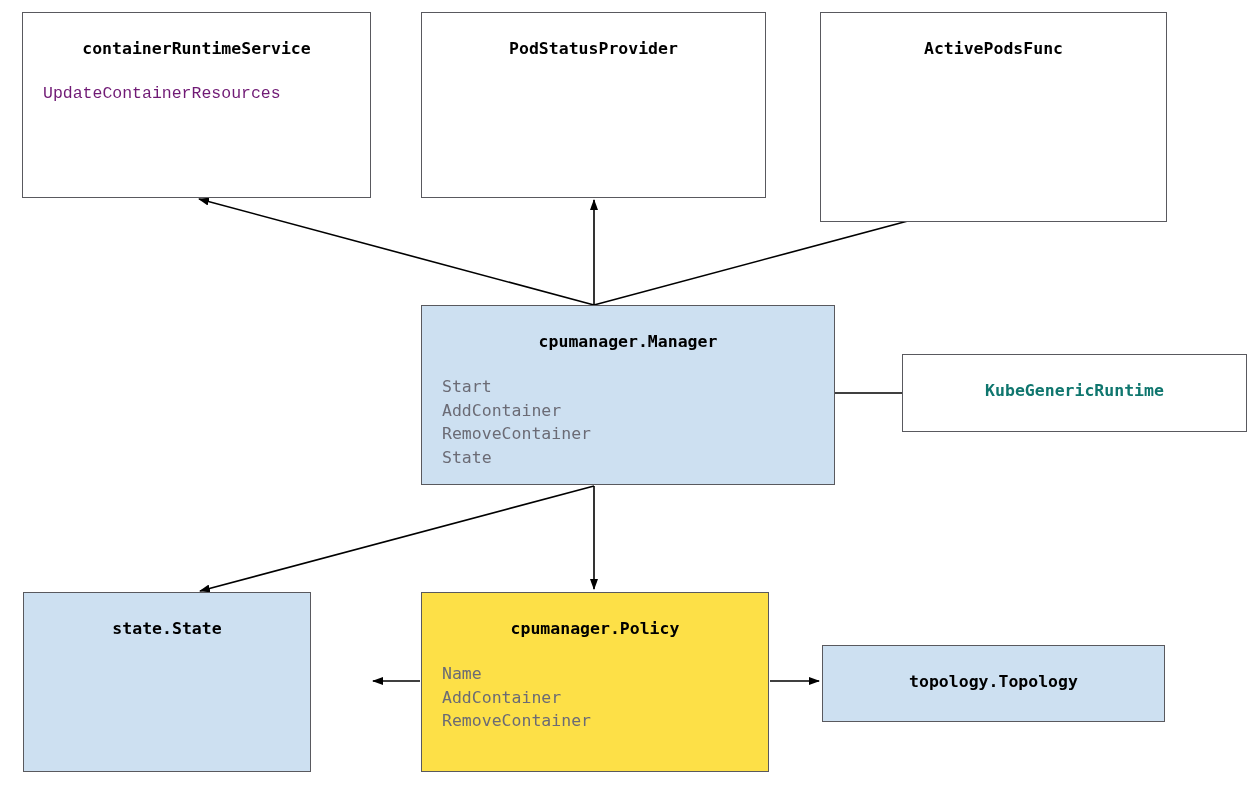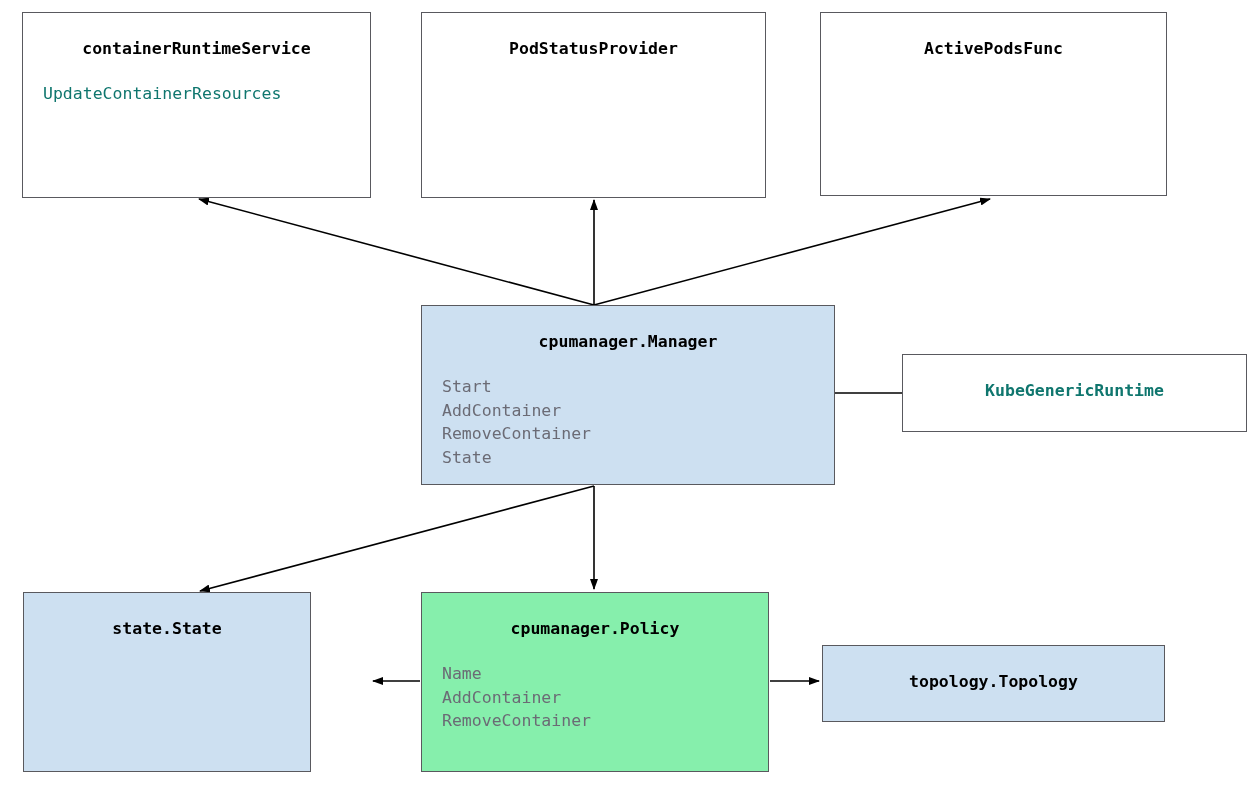--- a/index.html
+++ b/index.html
@@ -77,39 +77,39 @@
         <path d="M 594,486 L 200,591" stroke="#000000" stroke-width="1.6" fill="none" marker-end="url(#arrowhead)"></path>
         <path d="M 594,486 L 594,589" stroke="#000000" stroke-width="1.6" fill="none" marker-end="url(#arrowhead)"></path>
         <path d="M 420,681 L 373,681" stroke="#000000" stroke-width="1.6" fill="none" marker-end="url(#arrowhead)"></path>
         <path d="M 770,681 L 819,681" stroke="#000000" stroke-width="1.6" fill="none" marker-end="url(#arrowhead)"></path>
       </g>
   </svg>
 
   <div id="nodes-layer">
       <div class="node" style="left: 22px; top: 12px; width: 349px; height: 186px; border-color: rgb(89, 89, 94);">
         <div class="node-title" style="color: rgb(0, 0, 0);">containerRuntimeService</div>
-        <div class="node-members" style="color: #0f766e;"><span class="member">UpdateContainerResources</span></div>
+        <div class="node-members" style="color: #701a75; font-family: Liberation Mono, monospace;"><span class="member">UpdateContainerResources</span></div>
       </div>
       <div class="node" style="left: 421px; top: 12px; width: 345px; height: 186px; border-color: rgb(89, 89, 94);">
         <div class="node-title" style="color: rgb(0, 0, 0);">PodStatusProvider</div>
       </div>
-      <div class="node" style="left: 820px; top: 12px; width: 347px; height: 184px; border-color: rgb(89, 89, 94);">
+      <div class="node" style="left: 820px; top: 12px; width: 347px; height: 210px; border-color: rgb(89, 89, 94);">
         <div class="node-title" style="color: rgb(0, 0, 0);">ActivePodsFunc</div>
       </div>
       <div class="node filled" style="left: 421px; top: 305px; width: 414px; height: 180px; background: rgb(205, 224, 241); border-color: rgb(89, 89, 94);">
         <div class="node-title" style="color: rgb(0, 0, 0);">cpumanager.Manager</div>
         <div class="node-members" style="color: rgb(107, 107, 117);"><span class="member">Start</span><span class="member">AddContainer</span><span class="member">RemoveContainer</span><span class="member">State</span></div>
       </div>
       <div class="node" style="left: 902px; top: 354px; width: 345px; height: 78px; border-color: rgb(89, 89, 94);">
         <div class="node-title" style="color: #0f766e;">KubeGenericRuntime</div>
       </div>
       <div class="node filled" style="left: 23px; top: 592px; width: 288px; height: 180px; background: rgb(205, 224, 241); border-color: rgb(89, 89, 94);">
         <div class="node-title" style="color: rgb(0, 0, 0);">state.State</div>
       </div>
-      <div class="node filled" style="left: 421px; top: 592px; width: 348px; height: 180px; background: #86efac; border-color: rgb(89, 89, 94);">
+      <div class="node filled" style="left: 421px; top: 592px; width: 348px; height: 180px; background: #fde047; border-color: rgb(89, 89, 94);">
         <div class="node-title" style="color: rgb(0, 0, 0);">cpumanager.Policy</div>
         <div class="node-members" style="color: rgb(107, 107, 117);"><span class="member">Name</span><span class="member">AddContainer</span><span class="member">RemoveContainer</span></div>
       </div>
       <div class="node filled" style="left: 822px; top: 645px; width: 343px; height: 77px; background: rgb(205, 224, 241); border-color: rgb(89, 89, 94);">
         <div class="node-title" style="color: rgb(0, 0, 0);">topology.Topology</div>
       </div>
     </div>
 
 </div>
 

